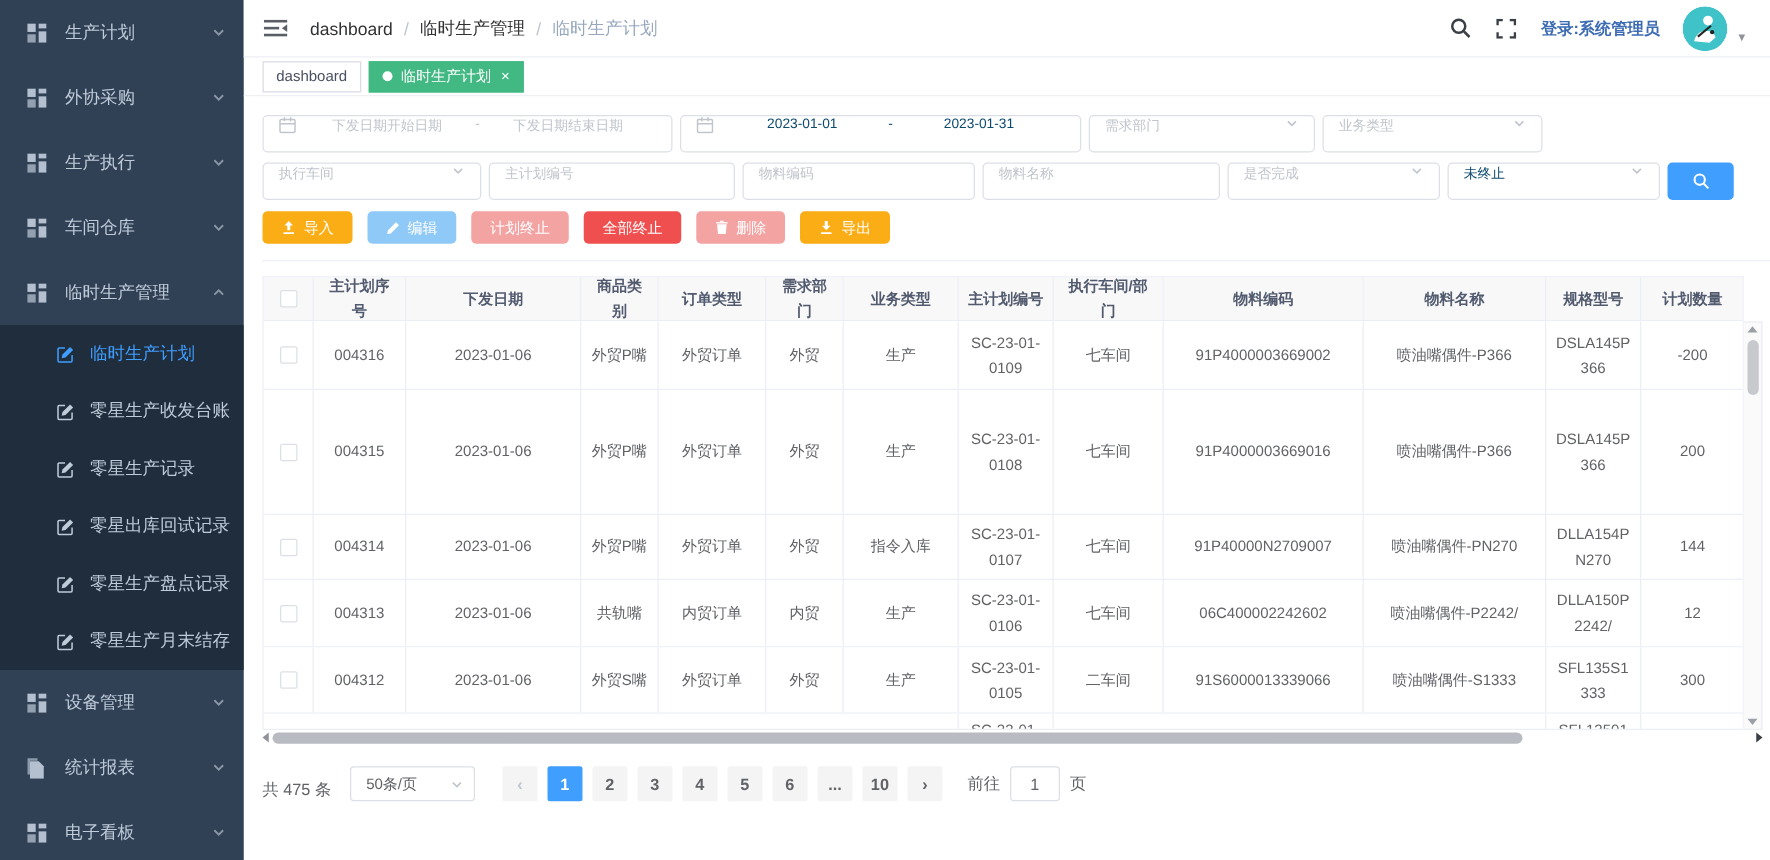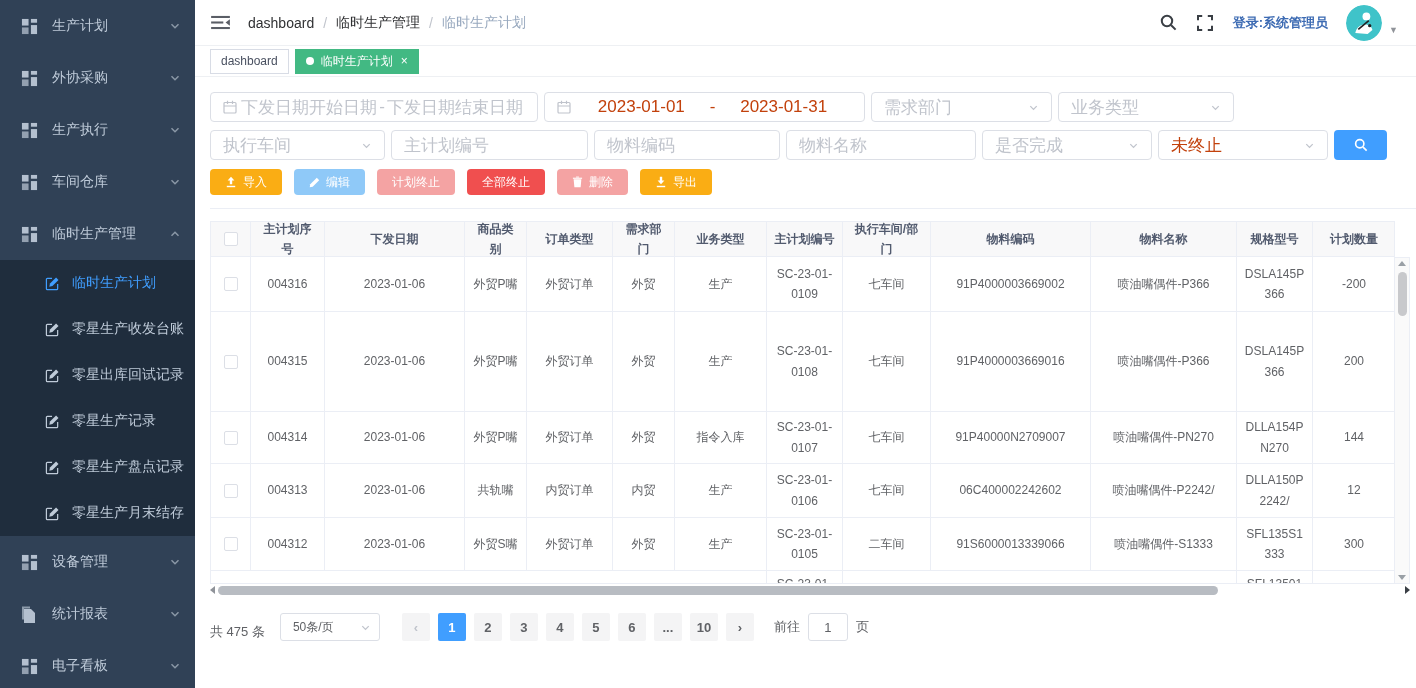--- a/index.html
+++ b/index.html
@@ -33,22 +33,22 @@
   
   .tabsbar { height:31px; display:flex; align-items:center; gap:6px; padding:0 15px; border-bottom:1px solid #eef0f3; flex-shrink:0; }
   .tab { height:25px; display:inline-flex; align-items:center; padding:0 10px; border:1px solid #d8dce5; background:#fff; font-size:12px; color:#495060; cursor:pointer; }
   .tab.active { background:#42b983; border-color:#42b983; color:#fff; }
   .tab .dot { width:8px; height:8px; border-radius:50%; background:#fff; margin-right:7px; }
   .tab .x { margin-left:8px; font-size:12px; line-height:1; }
 
   
   .content { padding:15px 0 0 15px; position:relative; flex:1; min-height:0; }
   .frow { display:flex; gap:6px; margin-bottom:8px; }
-  .fld { height:30px; border:1px solid #dcdfe6; border-radius:4px; display:flex; align-items:center; padding:0 12px; color:#c0c4cc; font-size:17px; background:#fff; cursor:text; }
-  .fld .val { color:#c2410c; }
+  .fld { height:30px; border:1px solid #dcdfe6; border-radius:4px; display:flex; padding:0 12px; color:#c0c4cc; font-size:11px; background:#fff; cursor:text; }
+  .fld .val { color:#0c4a6e; }
   .daterange { justify-content:space-between; }
   .daterange .drtext { flex:1; text-align:center; }
   .cal-ic { color:#c0c4cc; display:flex; margin-right:2px; }
   .sel { cursor:pointer; }
   .sel .selchev { margin-left:auto; color:#c0c4cc; display:flex; }
   .search-btn { width:53px; height:30px; background:#409eff; border:none; border-radius:4px; display:flex; align-items:center; justify-content:center; color:#fff; cursor:pointer; }
 
   .actions { display:flex; gap:12px; margin-top:9px; padding-bottom:13px; border-bottom:1px solid #ebeef5; }
   .btn { height:26px; padding:0 15px; border:none; border-radius:4px; color:#fff; font-size:12px; display:inline-flex; align-items:center; gap:6px; cursor:pointer; font-family:inherit; }
   .btn.orange { background:#faad14; }
@@ -193,30 +193,30 @@
           </span>
           <span>零星生产收发台账</span>
         </div>
         <div class="sub-item">
           <span class="sicon">
             <svg width="15" height="15" viewBox="0 0 16 16" fill="none" stroke="currentColor" stroke-width="1.3">
               <path d="M13.5 8.5v5a1 1 0 0 1-1 1h-10a1 1 0 0 1-1-1v-10a1 1 0 0 1 1-1h5"></path>
               <path d="M11.8 1.6l2.6 2.6-6.5 6.5-3.3.7.7-3.3z" fill="currentColor" stroke="none"></path>
             </svg>
           </span>
-          <span>零星出库回试记录</span>
+          <span>零星生产记录</span>
         </div>
         <div class="sub-item">
           <span class="sicon">
             <svg width="15" height="15" viewBox="0 0 16 16" fill="none" stroke="currentColor" stroke-width="1.3">
               <path d="M13.5 8.5v5a1 1 0 0 1-1 1h-10a1 1 0 0 1-1-1v-10a1 1 0 0 1 1-1h5"></path>
               <path d="M11.8 1.6l2.6 2.6-6.5 6.5-3.3.7.7-3.3z" fill="currentColor" stroke="none"></path>
             </svg>
           </span>
-          <span>零星生产记录</span>
+          <span>零星出库回试记录</span>
         </div>
         <div class="sub-item">
           <span class="sicon">
             <svg width="15" height="15" viewBox="0 0 16 16" fill="none" stroke="currentColor" stroke-width="1.3">
               <path d="M13.5 8.5v5a1 1 0 0 1-1 1h-10a1 1 0 0 1-1-1v-10a1 1 0 0 1 1-1h5"></path>
               <path d="M11.8 1.6l2.6 2.6-6.5 6.5-3.3.7.7-3.3z" fill="currentColor" stroke="none"></path>
             </svg>
           </span>
           <span>零星生产盘点记录</span>
         </div>

